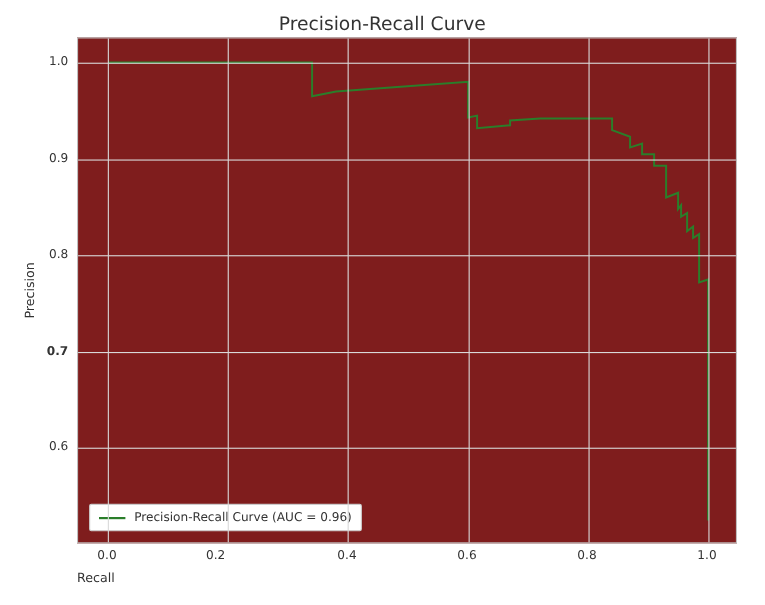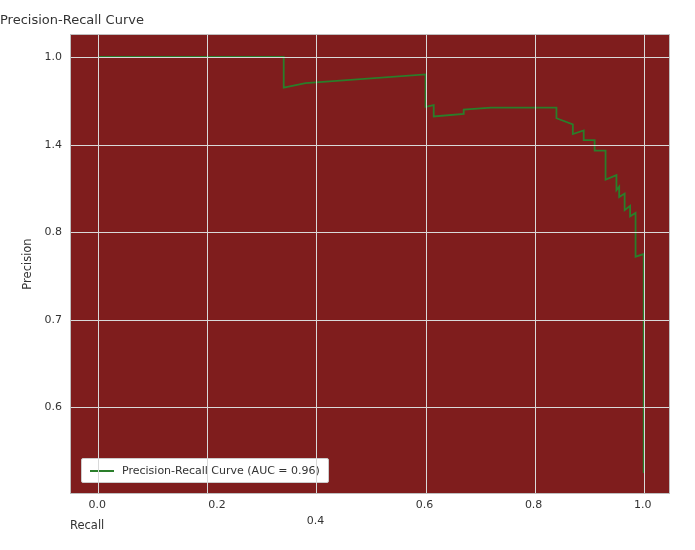--- a/index.html
+++ b/index.html
@@ -15,21 +15,22 @@
   .figure {
     position: relative;
     width: 695px;
     height: 550px;
   }
   .title {
     position: absolute;
     top: 12px;
     left: 0;
     width: 695px;
-    font-size: 13px;
+    text-align: center;
+    font-size: 17px;
     color: #333333;
   }
   .plot-area {
     position: absolute;
     left: 70px;
     top: 34px;
     width: 600px;  
     height: 460px; 
     border: 1px solid #bfbfbf;
     box-sizing: border-box;
@@ -132,23 +133,23 @@
       <div class="grid-h" style="top: 109.524px;"></div>
       <div class="grid-h" style="top: 21.9048px;"></div>
     </div>
 
   <div class="xlabel">Recall</div>
   <div class="ylabel">
       <span>Precision</span>
     </div>
 
 <div class="tick-x" style="left: 97.2727px;">0.0</div>
-    <div class="tick-x" style="left: 217px;">0.2</div>
-    <div class="tick-x" style="left: 315.455px; margin-top: 16px;">0.4</div>
+    <div class="tick-x" style="left: 196px;">0.2</div>
+    <div class="tick-x" style="left: 315.455px;">0.4</div>
     <div class="tick-x" style="left: 424.545px;">0.6</div>
     <div class="tick-x" style="left: 533.636px;">0.8</div>
     <div class="tick-x" style="left: 642.727px;">1.0</div>
     <div class="tick-y" style="top: 406.381px;">0.6</div>
-    <div class="tick-y" style="top: 318.762px;">0.7</div>
+    <div class="tick-y" style="top: 318.762px; font-weight: bold;">0.7</div>
     <div class="tick-y" style="top: 231.143px;">0.8</div>
-    <div class="tick-y" style="top: 143.524px;">1.4</div>
+    <div class="tick-y" style="top: 143.524px;">0.9</div>
     <div class="tick-y" style="top: 55.9048px;">1.0</div>
   </div>
 
 </body></html>

